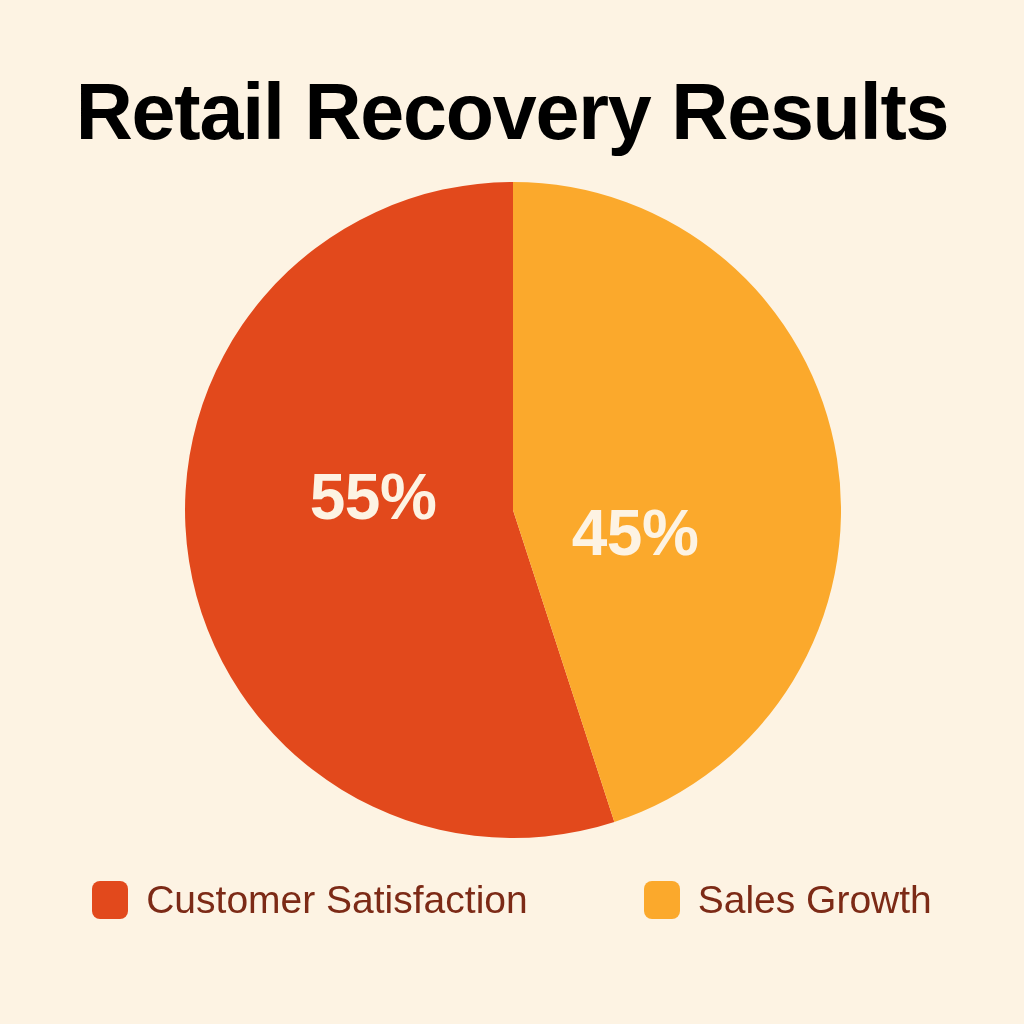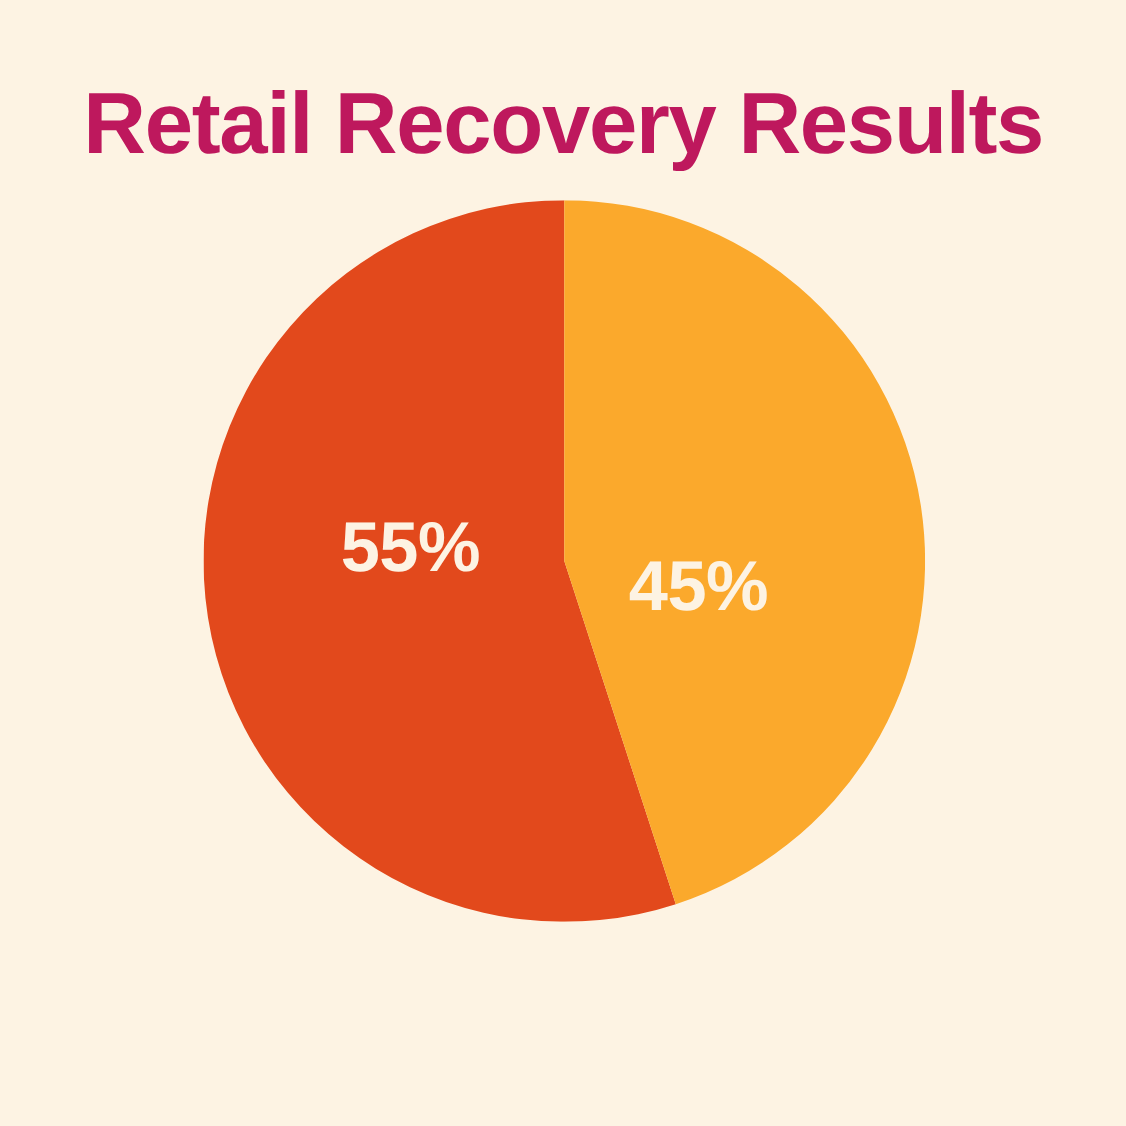--- a/index.html
+++ b/index.html
@@ -25,21 +25,21 @@
   
   #chart-title {
     position: absolute;
     left: 0;
     top: 72px;
     width: 1024px;
     text-align: center;
     font-size: 79px;
     font-weight: bold;
     letter-spacing: -1.2px;
-    color: #be185d;
+    color: #000000;
     line-height: 1.0;
     white-space: nowrap;
   }
 
   
   #pie-wrap {
     position: absolute;
     left: 185px;
     top: 182px;
     width: 656px;
@@ -103,14 +103,24 @@
 
       <path id="slice-0" d="M 328 328 L 429.36 639.95 A 328 328 0 1 1 328.00 0.00 Z" fill="#e2491c"></path>
 
       <path id="slice-1" d="M 328 328 L 328.00 0.00 A 328 328 0 0 1 429.36 639.95 Z" fill="#fba92c"></path>
 
       <text id="slice-label-0" class="slice-label" x="188" y="320" text-anchor="middle" dominant-baseline="middle" fill="#fdf3e3">55%</text>
       <text id="slice-label-1" class="slice-label" x="450" y="356" text-anchor="middle" dominant-baseline="middle" fill="#fdf3e3">45%</text>
     </svg>
   </div>
 
+  <div id="legend">
+    <div class="legend-item">
+      <span class="legend-swatch" id="swatch-0" style="background: rgb(226, 73, 28);"></span>
+      <span class="legend-label">Customer Satisfaction</span>
+    </div>
+    <div class="legend-item">
+      <span class="legend-swatch" id="swatch-1" style="background: rgb(251, 169, 44);"></span>
+      <span class="legend-label">Sales Growth</span>
+    </div>
+  </div>
 
 </div>
 
 </body></html>

